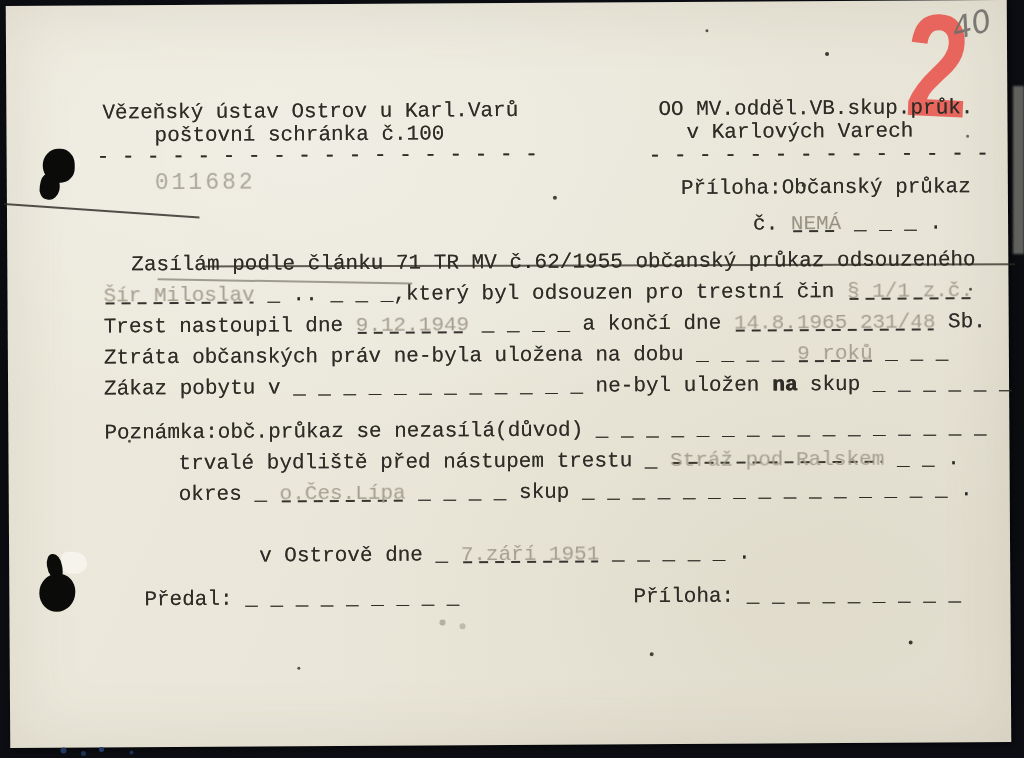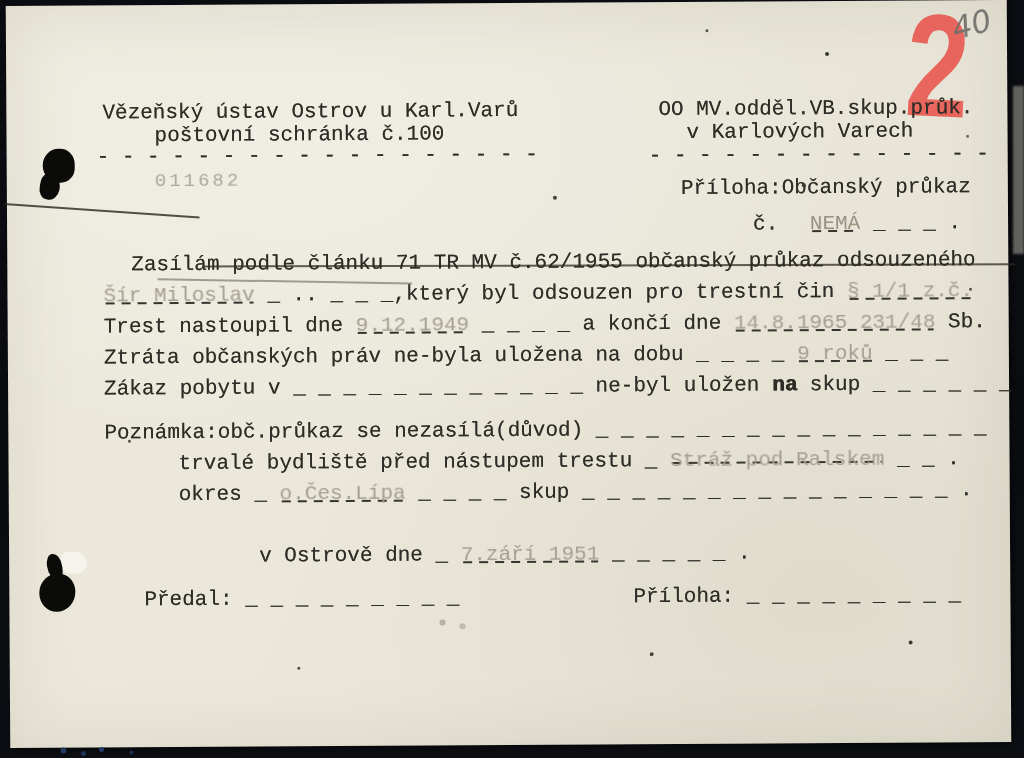--- a/index.html
+++ b/index.html
@@ -15,41 +15,41 @@
       radial-gradient(ellipse 700px 500px at 80% 80%, rgba(190,180,150,0.18), rgba(190,180,150,0) 70%),
       linear-gradient(115deg,#edeadd 0%,#eae7da 45%,#e6e3d6 100%);
     transform:rotate(-0.35deg);
     box-shadow:inset 0 0 70px rgba(110,100,70,0.14), 2px 2px 6px rgba(0,0,0,0.6);
   }
   .line{
     position:absolute;white-space:pre;font-size:21px;line-height:24px;color:#2e2c26;
     text-shadow:0 0 0.6px rgba(40,38,30,0.65);
   }
   .faded{color:#a49e8f;filter:blur(0.35px);text-shadow:none;}
-  .faded2{color:#958f80;filter:blur(0.3px);text-shadow:none;margin-left:19px;}
+  .faded2{color:#958f80;filter:blur(0.3px);text-shadow:none;}
   .ovd{
     background-image:repeating-linear-gradient(90deg,#35332d 0,#35332d 9px,transparent 9px,transparent 16px);
     background-size:98% 2px;background-repeat:no-repeat;background-position:2px 88%;
   }
   .ovd-mid{
     background-image:repeating-linear-gradient(90deg,#3a382f 0,#3a382f 9px,transparent 9px,transparent 16px);
     background-size:98% 2px;background-repeat:no-repeat;background-position:2px 62%;
   }
   .overtyped{font-weight:bold;text-shadow:0.8px 0 0 #2e2c26;text-align:center;}
   .stamp-red{
     position:absolute;left:891px;top:-14px;font-family:"Liberation Sans",sans-serif;
     font-weight:bold;font-size:146px;line-height:1.1;color:#e85048;opacity:0.85;
     transform:rotate(3deg) scaleX(0.78);transform-origin:center;
   }
   .pencil-note{
     position:absolute;left:946px;top:6px;font-family:"DejaVu Sans",sans-serif;
     font-style:italic;font-size:31px;color:#6f6e6a;transform:rotate(-14deg);opacity:0.9;
   }
   .registry{
-    position:absolute;left:148px;top:165px;font-size:19px;letter-spacing:3px;
+    position:absolute;left:148px;top:165px;font-size:23px;letter-spacing:3px;
     color:#8f8a7c;opacity:0.7;filter:blur(0.35px);
   }
   .pen-strike{position:absolute;background:rgba(45,42,34,0.75);height:2px;border-radius:1px;}
   .strike-main{left:196px;top:262px;width:812px;transform:rotate(0.2deg);}
   .strike-under{left:150px;top:276px;width:255px;height:1.5px;opacity:0.55;transform:rotate(1.3deg);}
   .crack-line{position:absolute;left:-3px;top:197px;width:196px;height:1.8px;background:rgba(40,38,32,0.8);transform:rotate(4.3deg);transform-origin:left center;}
   .hole{position:absolute;background:#0b0b0a;}
   .hole1a{left:36px;top:143px;width:32px;height:34px;border-radius:52% 48% 46% 54%;}
   .hole1b{left:33px;top:168px;width:20px;height:26px;border-radius:40% 60% 50% 50%;transform:rotate(12deg);}
   .hole2a{left:30px;top:568px;width:36px;height:38px;border-radius:50% 46% 52% 48%;}

